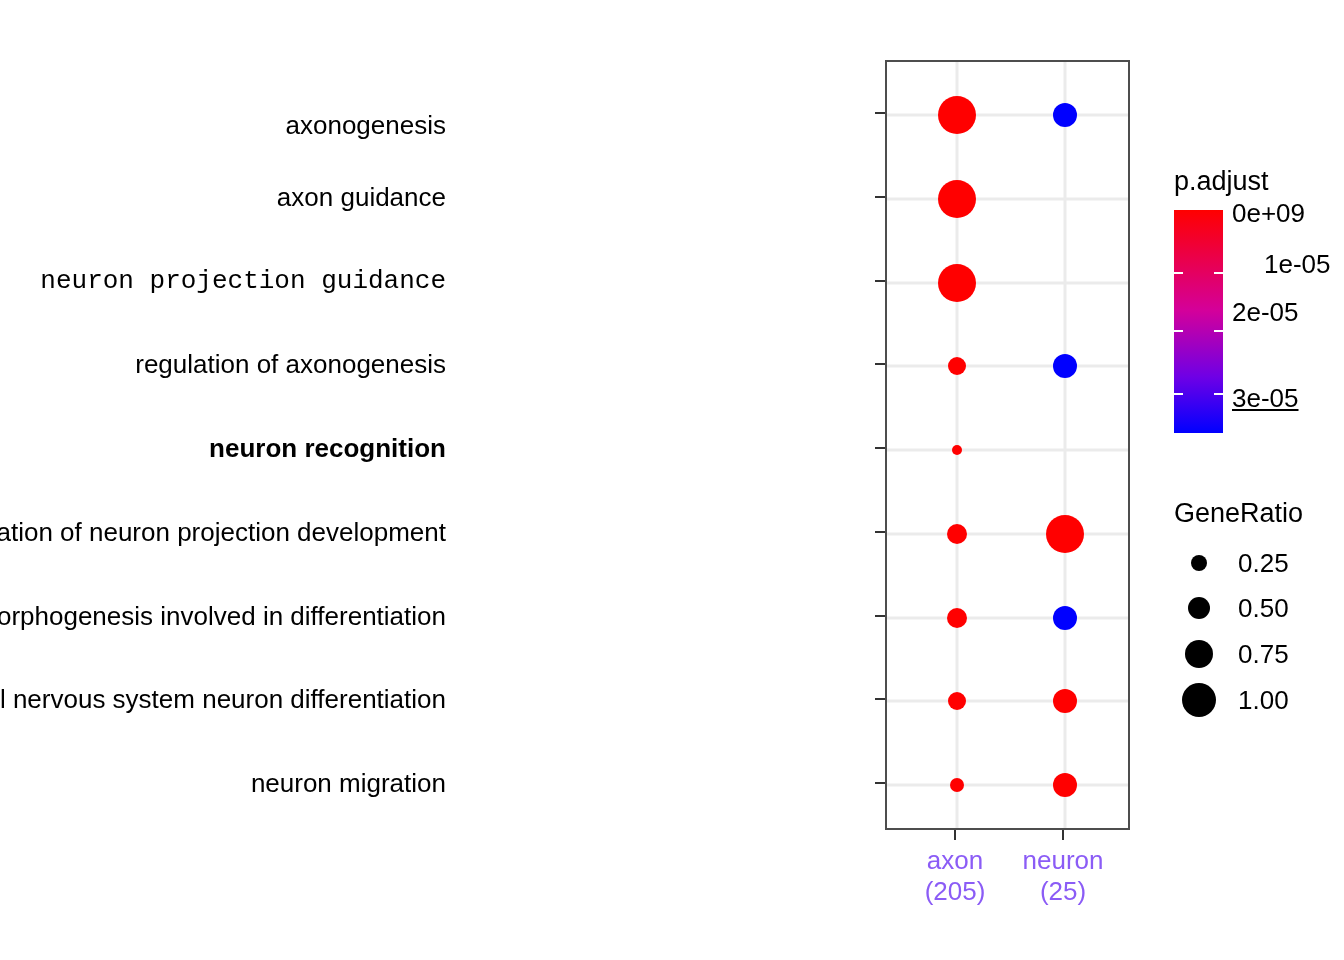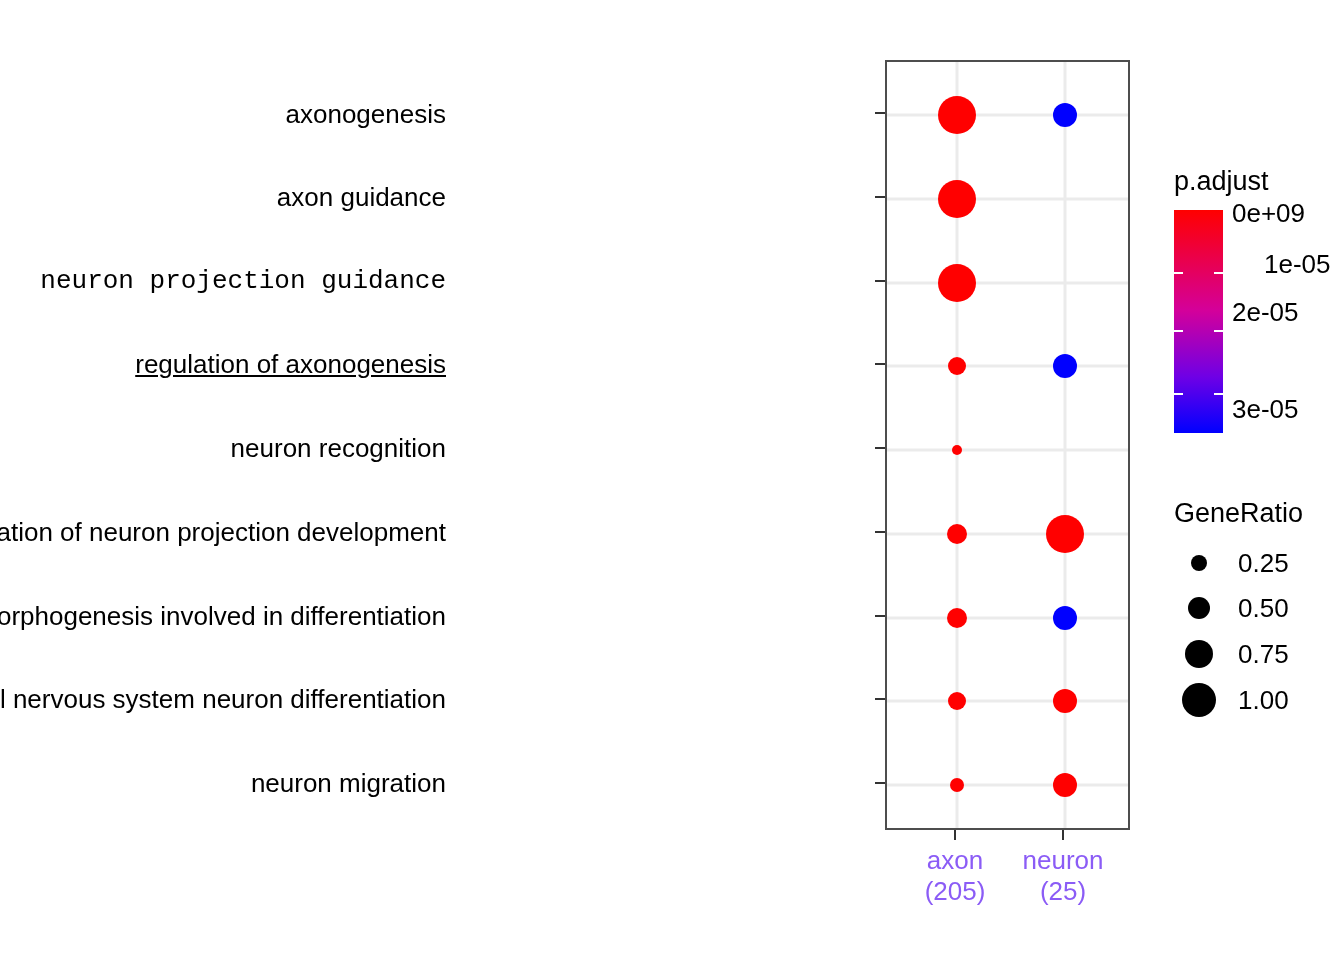--- a/index.html
+++ b/index.html
@@ -188,29 +188,29 @@
         <div class="dot" style="left: 178px; top: 556px; width: 24px; height: 24px; background: rgb(0, 0, 255);"></div>
         <div class="dot" style="left: 70px; top: 639px; width: 18px; height: 18px; background: rgb(255, 0, 0);"></div>
         <div class="dot" style="left: 178px; top: 639px; width: 24px; height: 24px; background: rgb(255, 0, 0);"></div>
         <div class="dot" style="left: 70px; top: 723px; width: 14px; height: 14px; background: rgb(255, 0, 0);"></div>
         <div class="dot" style="left: 178px; top: 723px; width: 24px; height: 24px; background: rgb(255, 0, 0);"></div>
       </div>
   </div>
 
   <div id="yaxis">
       <div class="ytick-mark" style="top: 113px;"></div>
-      <div class="ytick-label" style="top: 114px;">axonogenesis</div>
+      <div class="ytick-label" style="top: 125px;">axonogenesis</div>
       <div class="ytick-mark" style="top: 197px;"></div>
       <div class="ytick-label" style="top: 197px;">axon guidance</div>
       <div class="ytick-mark" style="top: 281px;"></div>
       <div class="ytick-label" style="top: 281px; font-family: Liberation Mono, monospace;">neuron projection guidance</div>
       <div class="ytick-mark" style="top: 364px;"></div>
-      <div class="ytick-label" style="top: 364px; text-decoration: underline;">regulation of axonogenesis</div>
+      <div class="ytick-label" style="top: 364px;">regulation of axonogenesis</div>
       <div class="ytick-mark" style="top: 448px;"></div>
-      <div class="ytick-label" style="top: 448px;">neuron recognition</div>
+      <div class="ytick-label" style="top: 448px; font-weight: bold;">neuron recognition</div>
       <div class="ytick-mark" style="top: 532px;"></div>
       <div class="ytick-label" style="top: 532px;">regulation of neuron projection development</div>
       <div class="ytick-mark" style="top: 616px;"></div>
       <div class="ytick-label" style="top: 616px;">regulation of cell morphogenesis involved in differentiation</div>
       <div class="ytick-mark" style="top: 699px;"></div>
       <div class="ytick-label" style="top: 699px;">central nervous system neuron differentiation</div>
       <div class="ytick-mark" style="top: 783px;"></div>
       <div class="ytick-label" style="top: 783px;">neuron migration</div>
     </div>
 
@@ -233,21 +233,21 @@
       <div class="cbar-tick right" style="top: 62px;"></div>
       <div class="cbar-tick left" style="top: 120px;"></div>
       <div class="cbar-tick right" style="top: 120px;"></div>
       <div class="cbar-tick left" style="top: 183px;"></div>
       <div class="cbar-tick right" style="top: 183px;"></div>
     </div>
   <div id="colorbar-labels">
       <div class="cbar-label" style="top: 213px;">0e+09</div>
       <div class="cbar-label" style="top: 264px; margin-left: 32px;">1e-05</div>
       <div class="cbar-label" style="top: 312px;">2e-05</div>
-      <div class="cbar-label" style="top: 409px;">3e-05</div>
+      <div class="cbar-label" style="top: 398px; text-decoration: underline;">3e-05</div>
     </div>
 
   <div id="legend-generatio-title">GeneRatio</div>
   <div id="size-legend">
       <div class="glkey" style="top: 563px; width: 16px; height: 16px;"></div>
       <div class="glabel" style="top: 563px;">0.25</div>
       <div class="glkey" style="top: 608px; width: 22px; height: 22px;"></div>
       <div class="glabel" style="top: 608px;">0.50</div>
       <div class="glkey" style="top: 654px; width: 28px; height: 28px;"></div>
       <div class="glabel" style="top: 654px;">0.75</div>

